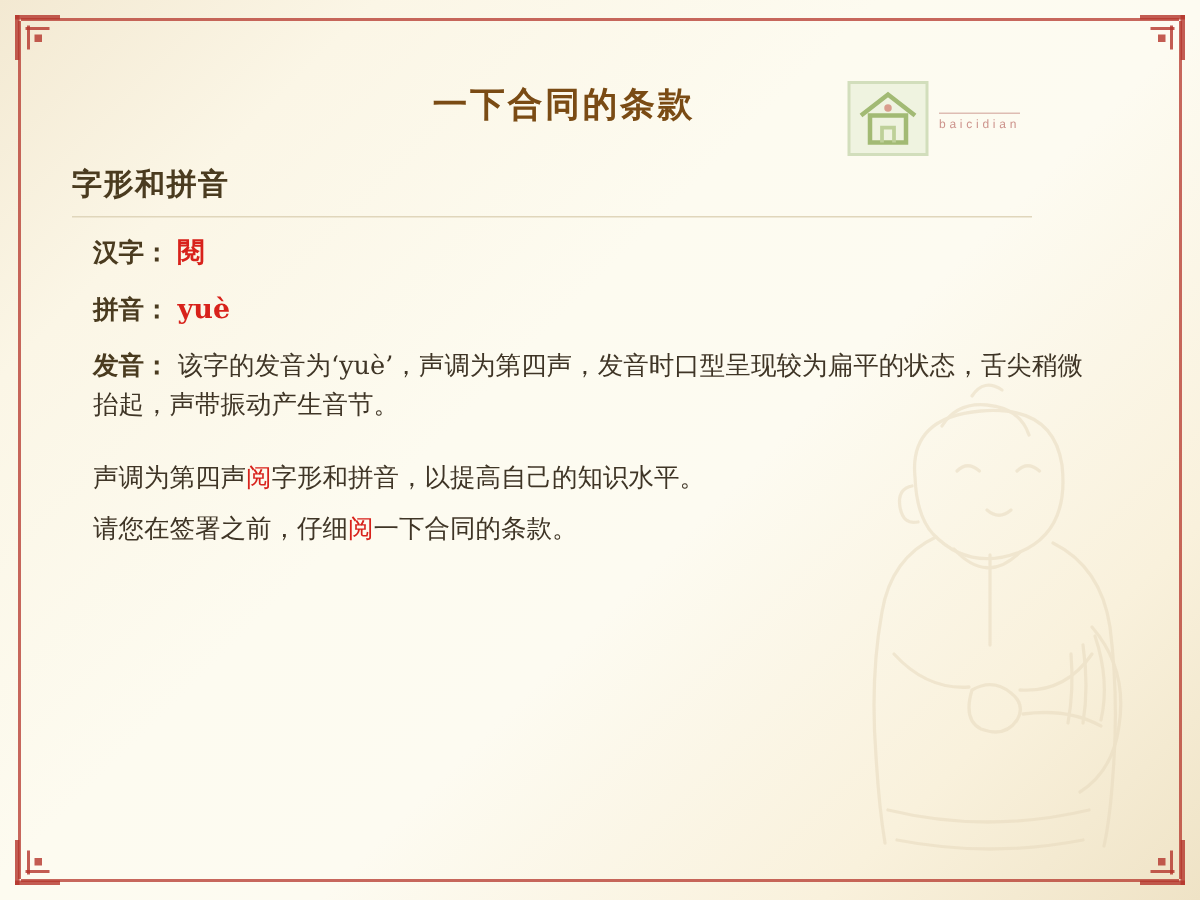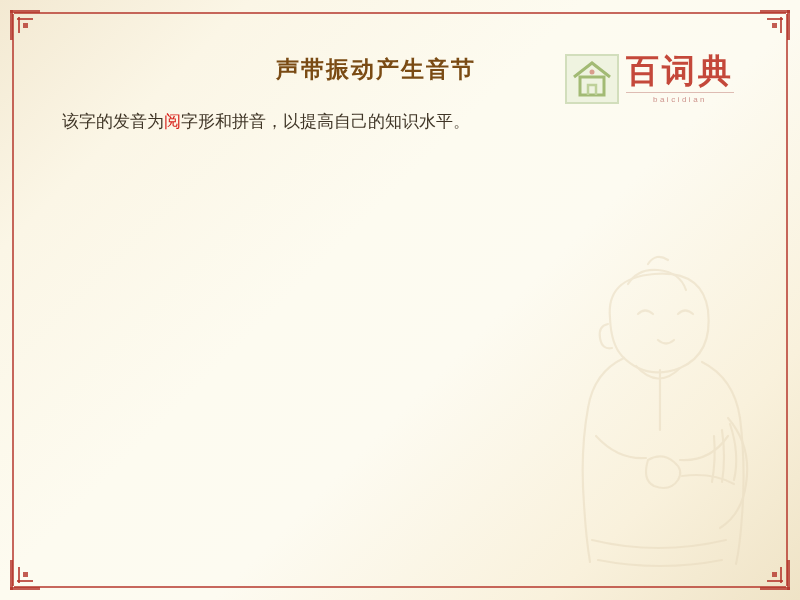--- a/index.html
+++ b/index.html
@@ -256,33 +256,53 @@
     <div class="logo-mark">
       <svg width="56" height="52" viewBox="0 0 56 52">
         <rect x="2" y="2" width="52" height="48" fill="#eef3df" stroke="#cfdcb8" stroke-width="2"></rect>
         <path d="M10 24 L28 10 L46 24" fill="none" stroke="#9bb56a" stroke-width="3"></path>
         <rect x="16" y="24" width="24" height="18" fill="none" stroke="#9bb56a" stroke-width="3"></rect>
         <path d="M24 42 L24 32 L32 32 L32 42" fill="none" stroke="#b9cd92" stroke-width="2.5"></path>
         <circle cx="28" cy="19" r="2.5" fill="#c0392b" opacity=".5"></circle>
       </svg>
     </div>
     <div class="logo-text">
-      <div class="logo-cn">百词典</div>
       <div class="logo-sub">baicidian</div>
     </div>
   </div>
 
   <div class="content">
 
-    <h1 class="doc-title">声带振动产生音节</h1>
-
+    <h1 class="doc-title">一下合同的条款</h1>
+
+    <div class="section">
+      <div class="section-title">字形和拼音</div>
+
+      <div class="field">
+        <span class="field-label">汉字：</span>
+        <span class="field-value-red">閱</span>
+      </div>
+
+      <div class="field">
+        <span class="field-label">拼音：</span>
+        <span class="field-value-red">yuè</span>
+      </div>
+
+      <div class="field-block">
+        <span class="field-label">发音：</span>
+        <span>该字的发音为‘yuè’，声调为第四声，发音时口型呈现较为扁平的状态，舌尖稍微抬起，声带振动产生音节。</span>
+      </div>
+    </div>
 
     <div class="section">
 
       <div class="examples">
         <div class="example">
-          <span>该字的发音为</span><span class="hl">阅</span><span>字形和拼音，以提高自己的知识水平。</span>
+          <span>声调为第四声</span><span class="hl">阅</span><span>字形和拼音，以提高自己的知识水平。</span>
+        </div>
+        <div class="example">
+          <span>请您在签署之前，仔细</span><span class="hl">阅</span><span>一下合同的条款。</span>
         </div>
       </div>
     </div>
 
   </div>
 </div>
 
 </body></html>

